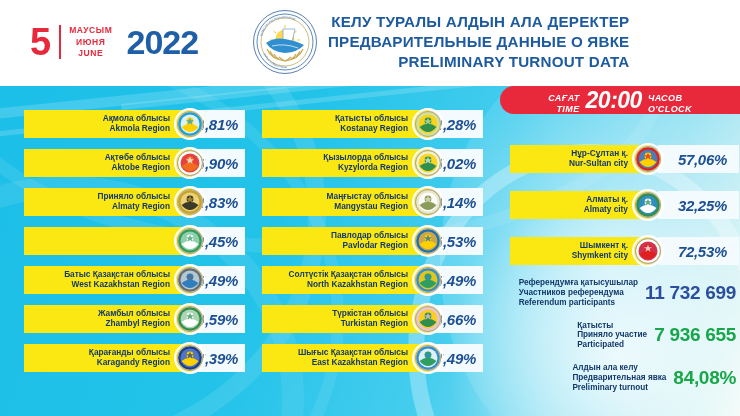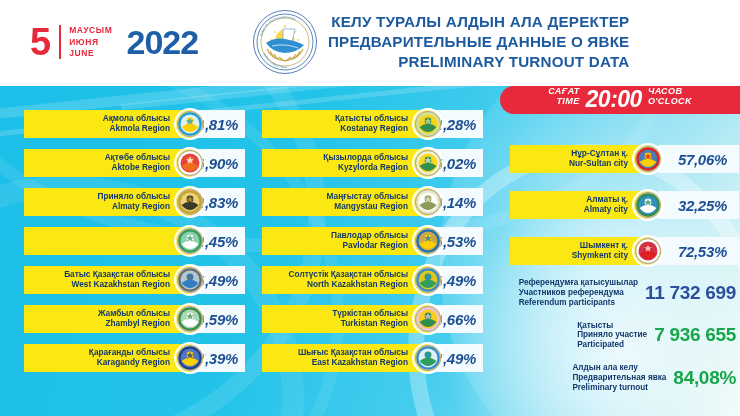--- a/index.html
+++ b/index.html
@@ -9,21 +9,21 @@
     font-family:"Liberation Sans","DejaVu Sans",sans-serif;
     background:#ffffff;
   }
   #poster{position:relative;width:740px;height:416px;overflow:hidden;background:#fff;}
 
   
   .header{position:absolute;left:0;top:0;width:740px;height:86px;background:#ffffff;z-index:5;}
   .date-badge{position:absolute;left:30px;top:20px;display:flex;align-items:center;height:44px;}
   .date-day{font-size:38px;font-weight:bold;color:#e8293c;line-height:1;letter-spacing:-1px;}
   .date-sep{width:2px;height:34px;background:#e8293c;margin:0 8px 0 9px;}
-  .date-months{display:flex;flex-direction:column;justify-content:center;gap:1px;}
+  .date-months{display:flex;flex-direction:column;justify-content:center;gap:1px;text-align:center;}
   .date-months span{font-size:8.5px;font-weight:bold;color:#e8293c;letter-spacing:.6px;line-height:1.25;}
   .date-year{font-size:34px;font-weight:bold;color:#1e5fa8;letter-spacing:-1px;margin-left:14px;line-height:1;}
 
   .emblem-wrap{position:absolute;left:252px;top:9px;width:66px;height:66px;}
   .header-title{position:absolute;left:328px;top:12px;}
   .header-title div{
     font-size:15.2px;font-weight:bold;color:#1d5a9e;letter-spacing:.2px;line-height:1.32;white-space:nowrap;text-align:right;
   }
 
   
@@ -41,21 +41,21 @@
   .glowR{position:absolute;right:-120px;top:-60px;width:420px;height:470px;border-radius:50%;
          background:radial-gradient(circle at 40% 50%,rgba(255,255,255,.55),rgba(255,255,255,0) 68%);}
   .glowBR{position:absolute;right:-60px;bottom:-110px;width:360px;height:340px;border-radius:50%;
          background:radial-gradient(circle at 50% 50%,rgba(255,255,255,.75),rgba(255,255,255,0) 70%);}
   .curveBR{position:absolute;right:-30px;bottom:-140px;width:330px;height:380px;border-radius:50%;
            border:16px solid rgba(255,255,255,.30);}
 
   
   .time-banner{position:absolute;left:500px;top:0px;width:240px;height:28px;background:#e8293c;
                border-top-left-radius:14px;border-bottom-left-radius:14px;
-               display:flex;align-items:flex-start;justify-content:center;z-index:4;color:#fff;}
+               display:flex;align-items:flex-end;justify-content:center;z-index:4;color:#fff;}
   .tb-l{display:flex;flex-direction:column;align-items:flex-end;line-height:1.15;margin-right:6px;}
   .tb-l span{font-size:9px;font-weight:bold;font-style:italic;letter-spacing:.4px;}
   .tb-time{font-size:23px;font-weight:bold;font-style:italic;letter-spacing:-.5px;}
   .tb-r{display:flex;flex-direction:column;align-items:flex-start;line-height:1.15;margin-left:6px;}
   .tb-r span{font-size:9px;font-weight:bold;font-style:italic;letter-spacing:.4px;}
 
   
   .col{position:absolute;}
   .col-left{left:24px;top:24px;width:221px;}
   .col-mid{left:262px;top:24px;width:221px;}

